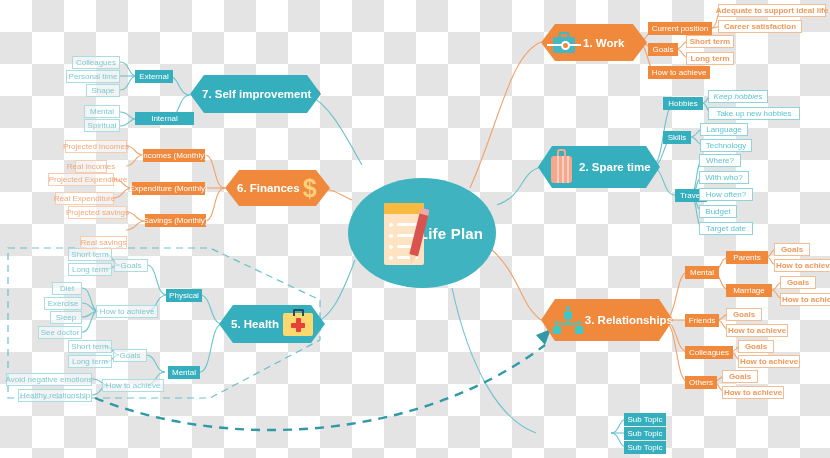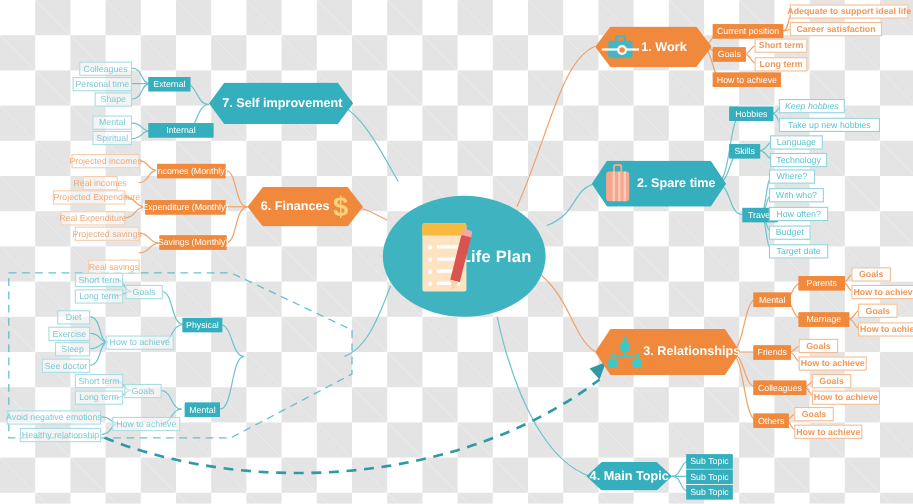--- a/index.html
+++ b/index.html
@@ -281,27 +281,33 @@
   <div class="chip fill-orange" style="left:685px;top:314px;width:34px;">Friends</div>
   <div class="chip out-orange" style="left:726px;top:308px;width:36px;">Goals</div>
   <div class="chip out-orange" style="left:726px;top:324px;width:62px;">How to achieve</div>
   <div class="chip fill-orange" style="left:685px;top:346px;width:48px;">Colleagues</div>
   <div class="chip out-orange" style="left:738px;top:340px;width:36px;">Goals</div>
   <div class="chip out-orange" style="left:738px;top:355px;width:62px;">How to achieve</div>
   <div class="chip fill-orange" style="left:685px;top:376px;width:32px;">Others</div>
   <div class="chip out-orange" style="left:722px;top:370px;width:36px;">Goals</div>
   <div class="chip out-orange" style="left:722px;top:386px;width:62px;">How to achieve</div>
 
-  <div class="hex teal" style="left:533px;top:420px;width:78px;height:26px;justify-content:center;">
-    <span class="hex-text">4. Main Topic</span>
-  </div>
   <div class="chip fill-teal" style="left:624px;top:413px;width:42px;">Sub Topic</div>
   <div class="chip fill-teal" style="left:624px;top:427px;width:42px;">Sub Topic</div>
   <div class="chip fill-teal" style="left:624px;top:441px;width:42px;">Sub Topic</div>
 
+  <div class="hex teal" style="left:219px;top:305px;width:94px;height:38px;padding-left:12px;">
+    <span class="hex-text" style="margin-right:4px;">5. Health</span>
+    <div class="ico" style="position:relative;width:31px;height:30px;">
+      <div class="kit"></div>
+        <div class="kit-handle"></div>
+        <div class="kit-cross-v"></div>
+        <div class="kit-cross-h"></div>
+    </div>
+  </div>
   <div class="chip fill-teal" style="left:166px;top:289px;width:36px;">Physical</div>
   <div class="chip ghost-teal" style="left:114px;top:259px;width:34px;">Goals</div>
   <div class="chip ghost-teal" style="left:68px;top:248px;width:44px;">Short term</div>
   <div class="chip ghost-teal" style="left:68px;top:263px;width:44px;">Long term</div>
   <div class="chip ghost-teal" style="left:96px;top:305px;width:62px;">How to achieve</div>
   <div class="chip ghost-teal" style="left:52px;top:282px;width:30px;">Diet</div>
   <div class="chip ghost-teal" style="left:44px;top:297px;width:38px;">Exercise</div>
   <div class="chip ghost-teal" style="left:50px;top:311px;width:32px;">Sleep</div>
   <div class="chip ghost-teal" style="left:38px;top:326px;width:44px;">See doctor</div>
   <div class="chip fill-teal" style="left:168px;top:366px;width:32px;">Mental</div>

